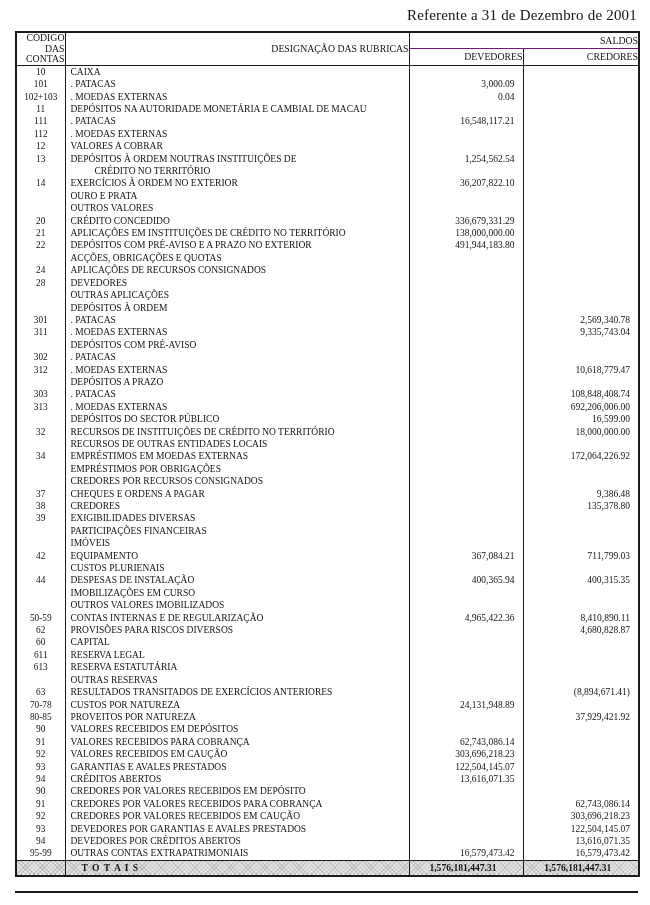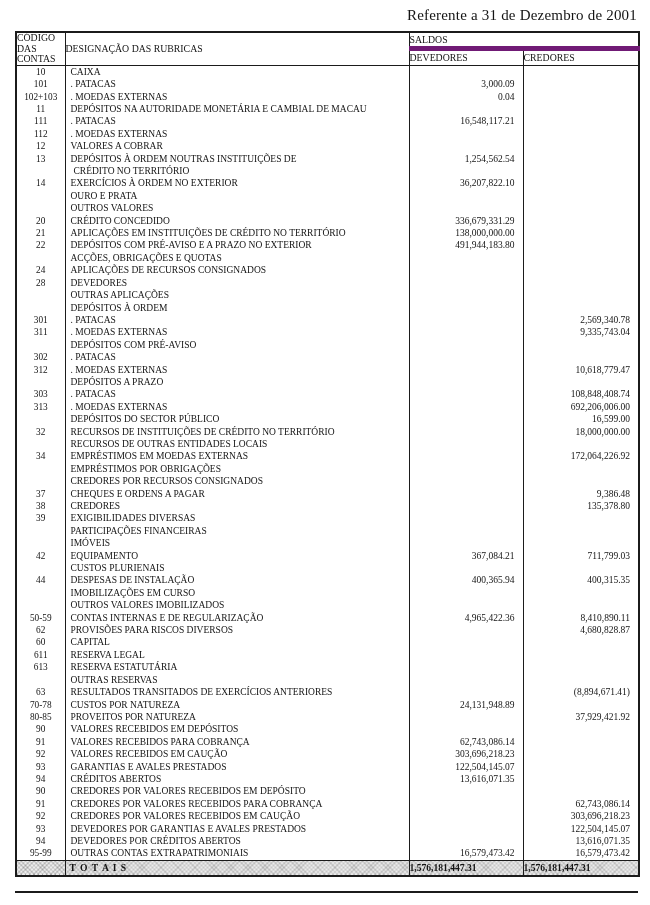--- a/index.html
+++ b/index.html
@@ -30,35 +30,35 @@
   col.c-code  { width: 49px; }
   col.c-label { width: 344px; }
   col.c-dev   { width: 114px; }
   col.c-cr    { width: 116px; }
 
   th, td { padding: 0; font-weight: normal; vertical-align: middle; }
 
   thead th {
     font-size: 9.8px;
     line-height: 11px;
-    text-align: left;
+    text-align: right;
   }
   th.h-code {
     border-right: 1px solid #1b1b1b;
     border-bottom: 1.6px solid #1b1b1b;
     white-space: pre-line;
     line-height: 10.6px;
   }
   th.h-desig {
     border-right: 1px solid #1b1b1b;
     border-bottom: 1.6px solid #1b1b1b;
   }
   th.h-saldos {
     height: 16px;
-    border-bottom: 5px solid #701a75;
+    border-bottom: 1px solid #701a75;
     margin-top: 40px;
   }
   th.h-dev {
     height: 16px;
     border-right: 1px solid #1b1b1b;
     border-bottom: 1.6px solid #1b1b1b;
   }
   th.h-cr {
     height: 16px;
     border-bottom: 1.6px solid #1b1b1b;
@@ -73,41 +73,41 @@
   }
   tbody td.code {
     text-align: center;
     font-size: 9.3px;
     border-right: 1px solid #1b1b1b;
   }
   tbody td.label {
     padding-left: 5px;
     border-right: 1px solid #1b1b1b;
   }
-  tbody td.label.indent { padding-left: 8px; }
+  tbody td.label.indent { padding-left: 29px; }
   tbody td.val {
     text-align: right;
     padding-right: 8px;
   }
   tbody td.val.dev { border-right: 1px solid #1b1b1b; }
 
   tfoot tr.totals td {
     height: 14px;
     font-size: 9.6px;
     line-height: 14px;
     font-weight: bold;
     border-top: 1.2px solid #1b1b1b;
     background-color: #ececec;
     background-image:
       repeating-linear-gradient(45deg,  rgba(0,0,0,.16) 0 1px, transparent 1px 3px),
       repeating-linear-gradient(135deg, rgba(0,0,0,.16) 0 1px, transparent 1px 3px);
   }
   tfoot td.code  { border-right: 1px solid #1b1b1b; }
-  tfoot td.label { padding-left: 4px; border-right: 1px solid #1b1b1b; letter-spacing: 1px; }
-  tfoot td.val   { text-align: left; padding-right: 6px; white-space: nowrap; }
+  tfoot td.label { padding-left: 16px; border-right: 1px solid #1b1b1b; letter-spacing: 1px; }
+  tfoot td.val   { text-align: center; padding-right: 6px; white-space: nowrap; }
   tfoot td.val.dev { border-right: 1px solid #1b1b1b; }
 
   .bottom-rule {
     position: absolute;
     left: 15px; width: 623px;
     top: 891px; height: 2px;
     background: #1b1b1b;
   }
 </style>
 </head>

